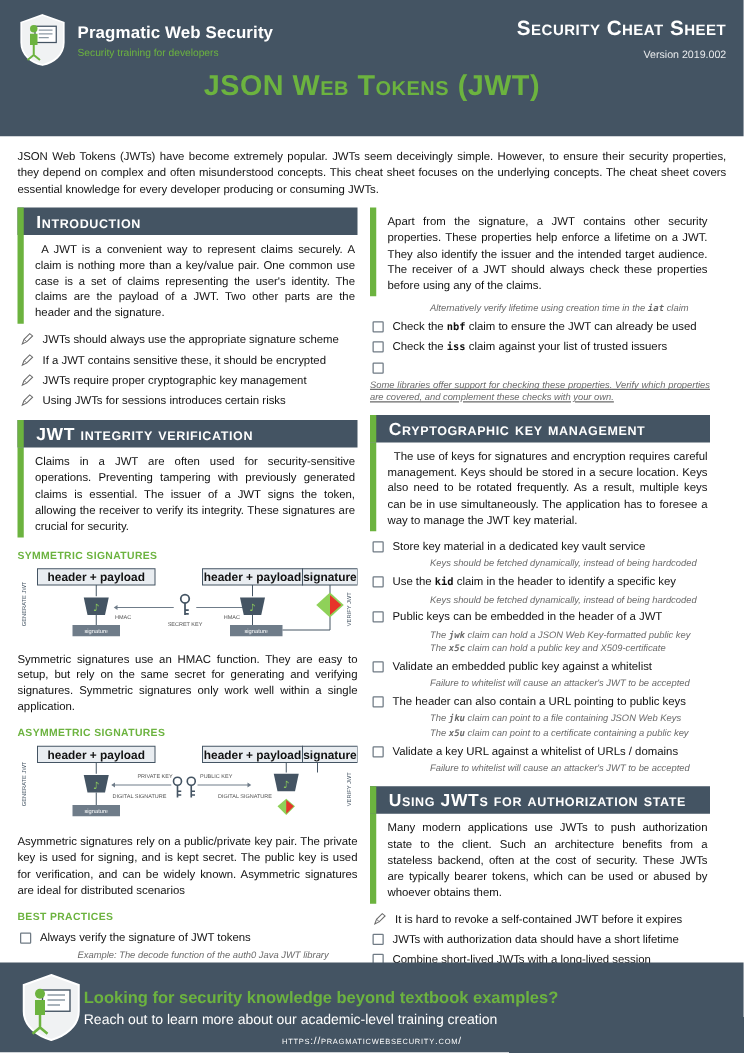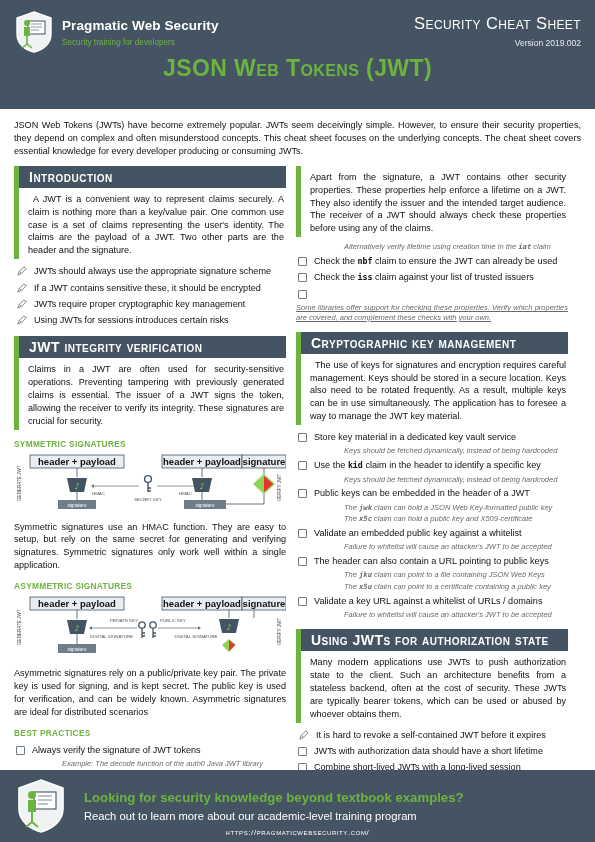--- a/index.html
+++ b/index.html
@@ -46,21 +46,21 @@
   }
   .sheet-label {
     position: absolute;
     right: 14px;
     top: 14px;
     text-align: right;
   }
   .sheet-title {
     color: #ffffff;
     font-size: 16.5px;
-    font-weight: normal;
+    font-weight: bold;
     font-variant: small-caps;
     letter-spacing: 0.4px;
     white-space: nowrap;
     text-align: right;
   }
   .sheet-version {
     color: #e8eaec;
     font-size: 8.5px;
     margin-top: 5px;
     white-space: nowrap;
@@ -188,21 +188,21 @@
   .footer {
     position: absolute;
     left: 0; right: 0; bottom: 0;
     height: 72px;
     background: #445463;
     display: flex;
     align-items: center;
     padding: 0 16px;
   }
   .footer-logo { width: 50px; height: 56px; flex: 0 0 auto; }
-  .footer-txt { margin-left: 18px; flex: 1 1 auto; }
+  .footer-txt { margin-left: 1px; flex: 1 1 auto; }
   .footer-line1 {
     color: #6cb33f;
     font-size: 13.2px;
     font-weight: bold;
   }
   .footer-line2 {
     color: #ffffff;
     font-size: 11.2px;
     margin-top: 5px;
   }
@@ -512,16 +512,16 @@
     <rect x="18" y="14" width="22" height="17" fill="#ffffff" stroke="#445463" stroke-width="1.1"></rect>
     <line x1="22" y1="18" x2="36" y2="18" stroke="#8d9aa5" stroke-width="1.2"></line>
     <line x1="22" y1="22" x2="36" y2="22" stroke="#8d9aa5" stroke-width="1.2"></line>
     <line x1="22" y1="26" x2="32" y2="26" stroke="#8d9aa5" stroke-width="1.2"></line>
     <circle cx="16" cy="17" r="4" fill="#6cb33f"></circle>
     <path d="M12 22 h8 v12 h-8 z" fill="#6cb33f"></path>
     <path d="M16 34 L16 44 M10 49 L16 44 L22 49" stroke="#6cb33f" stroke-width="2" fill="none"></path>
   </svg>
   <div class="footer-txt">
     <div class="footer-line1">Looking for security knowledge beyond textbook examples?</div>
-    <div class="footer-line2">Reach out to learn more about our academic-level training program</div>
+    <div class="footer-line2">Reach out to learn more about our academic-level training creation</div>
   </div>
   <div class="footer-url">https://pragmaticwebsecurity.com/</div>
 </div>
 
 </body></html>

